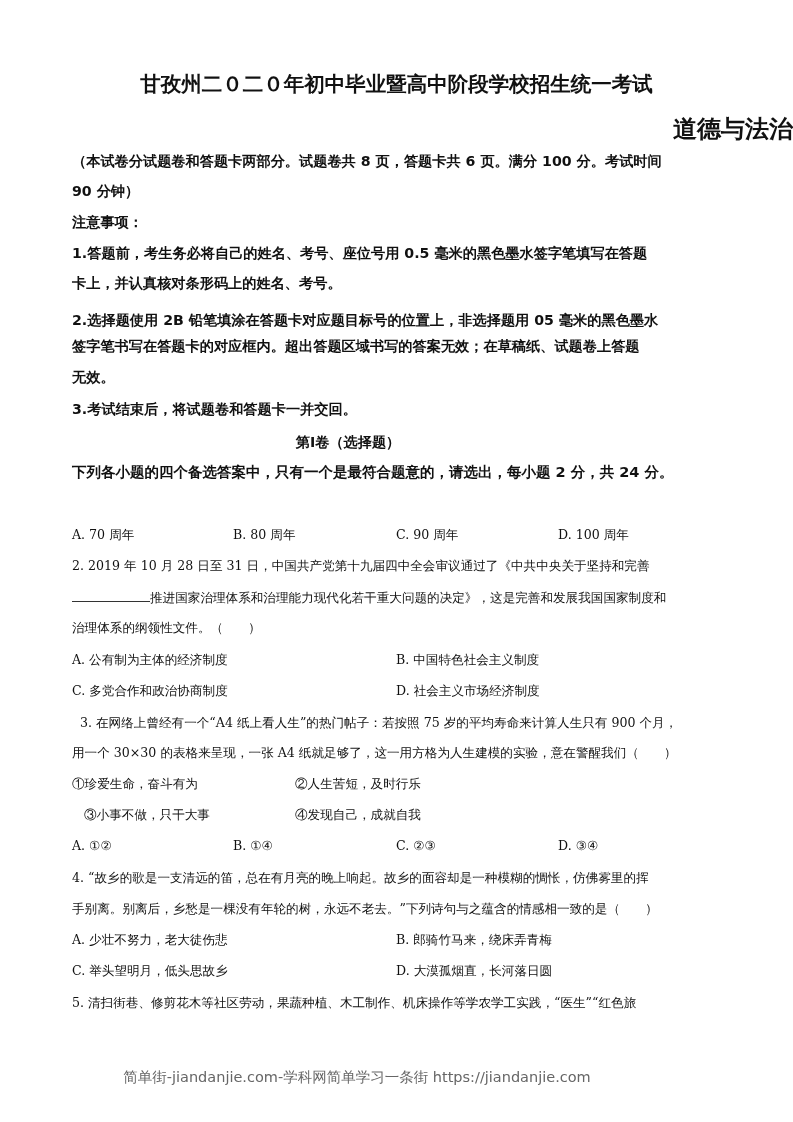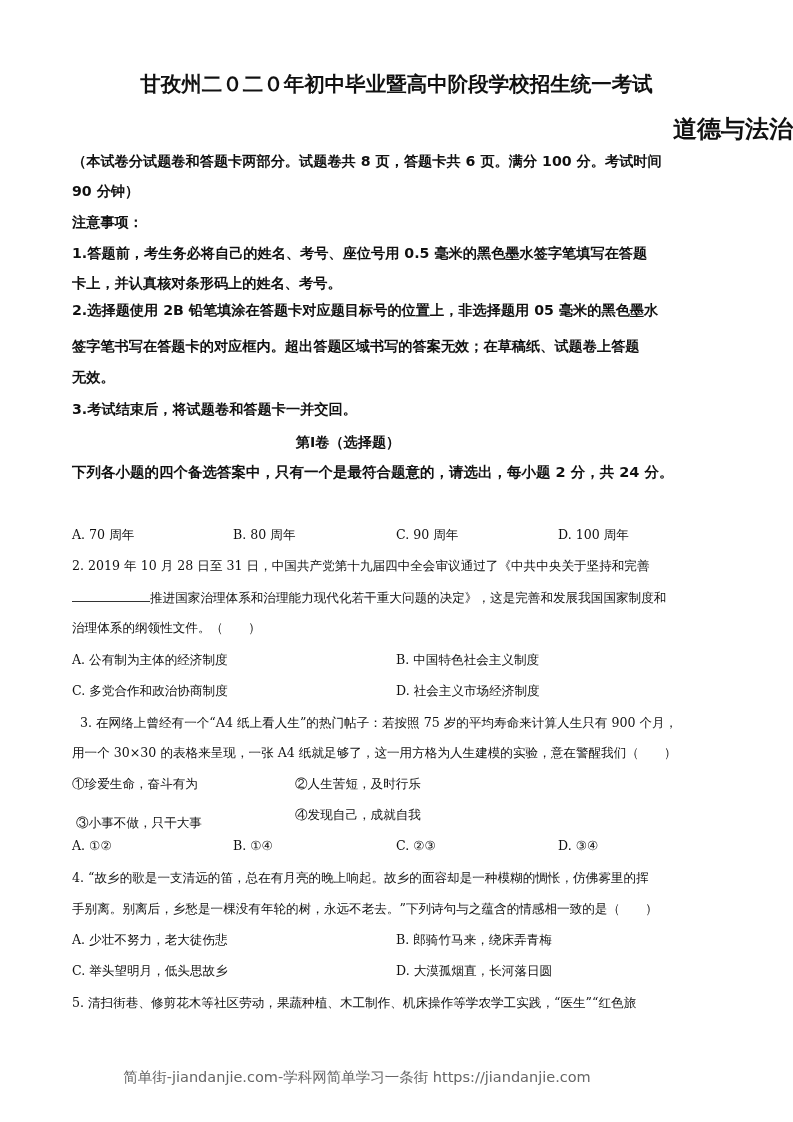--- a/index.html
+++ b/index.html
@@ -20,21 +20,21 @@
 <div class="page">
 
   <div class="line title" style="top:70px;">甘孜州二０二０年初中毕业暨高中阶段学校招生统一考试</div>
   <div class="line title" style="top:113px; font-size:24px;text-align:right;">道德与法治</div>
 
   <div class="line bold" style="top:152px; left:72px;">（本试卷分试题卷和答题卡两部分。试题卷共 8 页，答题卡共 6 页。满分 100 分。考试时间</div>
   <div class="line bold" style="top:182px; left:72px;">90 分钟）</div>
   <div class="line bold" style="top:213px; left:72px;">注意事项：</div>
   <div class="line bold" style="top:244px; left:72px;">1.答题前，考生务必将自己的姓名、考号、座位号用 0.5 毫米的黑色墨水签字笔填写在答题</div>
   <div class="line bold" style="top:274px; left:72px;">卡上，并认真核对条形码上的姓名、考号。</div>
-  <div class="line bold" style="top:301px; left:72px;text-align:center;">2.选择题使用 2B 铅笔填涂在答题卡对应题目标号的位置上，非选择题用 05 毫米的黑色墨水</div>
+  <div class="line bold" style="top:311px; left:72px;text-align:center;">2.选择题使用 2B 铅笔填涂在答题卡对应题目标号的位置上，非选择题用 05 毫米的黑色墨水</div>
   <div class="line bold" style="top:337px; left:72px;">签字笔书写在答题卡的对应框内。超出答题区域书写的答案无效；在草稿纸、试题卷上答题</div>
   <div class="line bold" style="top:368px; left:72px;">无效。</div>
   <div class="line bold" style="top:400px; left:72px;">3.考试结束后，将试题卷和答题卡一并交回。</div>
 
   <div class="line bold" style="top:433px; left:0; width:696px; text-align:center;">第Ⅰ卷（选择题）</div>
   <div class="line bold" style="top:463px; left:72px; font-size:14.5px;">下列各小题的四个备选答案中，只有一个是最符合题意的，请选出，每小题 2 分，共 24 分。</div>
 
   <div class="line norm" style="top:527px; left:72px;">A. 70 周年</div>
   <div class="line norm" style="top:527px; left:233px;">B. 80 周年</div>
   <div class="line norm" style="top:527px; left:396px;">C. 90 周年</div>
@@ -47,21 +47,21 @@
   <div class="line norm" style="top:620px; left:72px;">治理体系的纲领性文件。（　　）</div>
   <div class="line norm" style="top:652px; left:72px;">A.  公有制为主体的经济制度</div>
   <div class="line norm" style="top:652px; left:396px;">B.  中国特色社会主义制度</div>
   <div class="line norm" style="top:683px; left:72px;">C.  多党合作和政治协商制度</div>
   <div class="line norm" style="top:683px; left:396px;">D.  社会主义市场经济制度</div>
 
   <div class="line norm" style="top:715px; left:80px;">3. 在网络上曾经有一个“A4 纸上看人生”的热门帖子：若按照 75 岁的平均寿命来计算人生只有 900 个月，</div>
   <div class="line norm" style="top:745px; left:72px;">用一个 30×30 的表格来呈现，一张 A4 纸就足够了，这一用方格为人生建模的实验，意在警醒我们（　　）</div>
   <div class="line norm" style="top:776px; left:72px;">①珍爱生命，奋斗有为</div>
   <div class="line norm" style="top:776px; left:295px;">②人生苦短，及时行乐</div>
-  <div class="line norm" style="top:807px; left:76px;margin-top:8px;">③小事不做，只干大事</div>
+  <div class="line norm" style="top:807px; left:84px;">③小事不做，只干大事</div>
   <div class="line norm" style="top:807px; left:295px;">④发现自己，成就自我</div>
   <div class="line norm" style="top:838px; left:72px;">A.  ①②</div>
   <div class="line norm" style="top:838px; left:233px;">B.  ①④</div>
   <div class="line norm" style="top:838px; left:396px;">C.  ②③</div>
   <div class="line norm" style="top:838px; left:558px;">D.  ③④</div>
 
   <div class="line norm" style="top:870px; left:72px;">4. “故乡的歌是一支清远的笛，总在有月亮的晚上响起。故乡的面容却是一种模糊的惆怅，仿佛雾里的挥</div>
   <div class="line norm" style="top:901px; left:72px;">手别离。别离后，乡愁是一棵没有年轮的树，永远不老去。”下列诗句与之蕴含的情感相一致的是（　　）</div>
   <div class="line norm" style="top:932px; left:72px;">A.  少壮不努力，老大徒伤悲</div>
   <div class="line norm" style="top:932px; left:396px;">B.  郎骑竹马来，绕床弄青梅</div>

